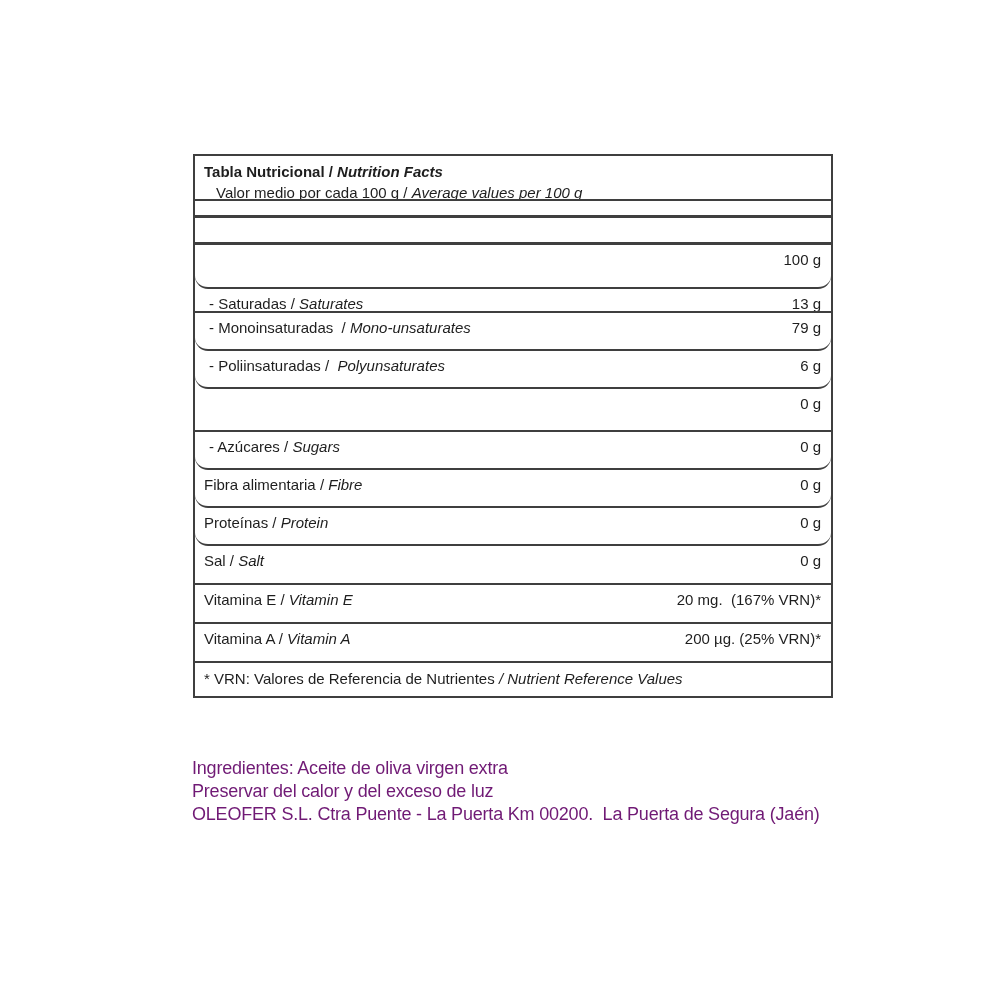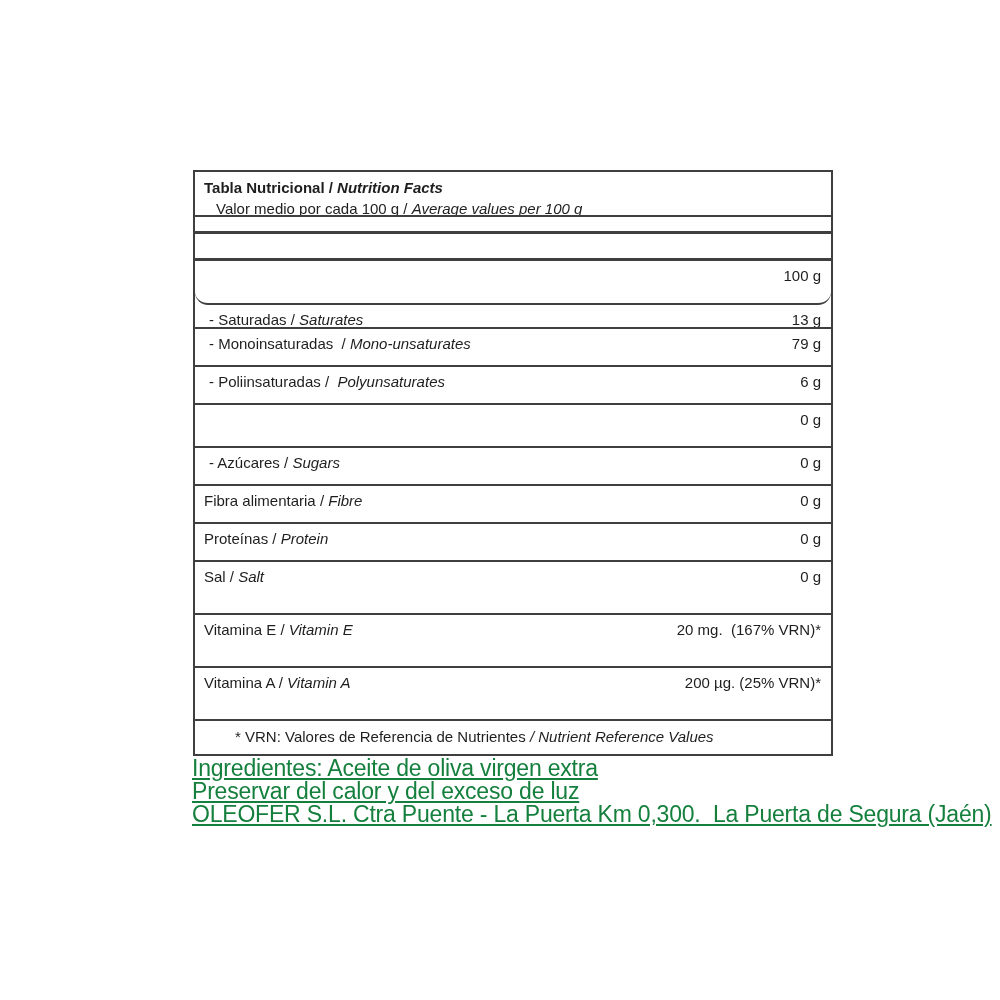--- a/index.html
+++ b/index.html
@@ -9,66 +9,65 @@
   html,body{margin:0;padding:0;background:#ffffff;}
   .sheet{
     position:relative;
     width:1000px;height:1000px;
     background:#ffffff;
     font-family:"Liberation Sans",sans-serif;
     color:var(--txt);
   }
   .nutri-table{
     position:absolute;
-    left:193px;top:170px;
+    left:193px;top:154px;
     width:640px;
     border:2px solid var(--line);
     box-sizing:border-box;
     background:#ffffff;
   }
   .row{
     box-sizing:border-box;
     display:flex;
     justify-content:space-between;
     align-items:flex-start;
     padding:5px 10px 0 9px;
     border-bottom:2px solid var(--line);
     font-size:15px;
     line-height:19px;
     overflow:hidden;
   }
-  .row:last-child{border-bottom:none;margin-left:31px;}
+  .row:last-child{border-bottom:none;}
   .row.thick{border-bottom-width:3px;}
   .row.empty{padding:0;}
   .row.indent{padding-left:14px;}
   .lbl{white-space:pre;}
   .val{white-space:pre;text-align:right;}
   .en{font-style:italic;}
   .b{font-weight:bold;}
   .hdr{display:block;padding-top:4px;line-height:22px;}
   .two .lbl div{line-height:21px;}
   
   .rh-header{height:45px;}
   .rh-sp1{height:17px;}
   .rh-energy{height:36px;}
   .rh-sp2{height:27px;}
   .rh-fat{height:44px;border-radius:13px;}
   .rh-sat{height:24px;}
-  .rh-std{height:38px;}
-  .rh-39{height:53px;}
+  .rh-std{height:38px;border-radius:13px;}
+  .rh-39{height:39px;}
   .rh-carb{height:43px;}
   .rh-foot{height:33px;padding-top:6px;}
   .below{
     position:absolute;
     left:192px;top:757px;
-    font-size:23px;
+    font-size:18px;
     line-height:23px;
-    color:#15803d;
+    color:#701a75;
     letter-spacing:-0.2px;
-    text-decoration:underline;
   }
   .below div{white-space:pre;}
 </style>
 </head>
 <body>
 
 <div class="sheet">
 
   <div class="nutri-table">
 
@@ -145,16 +144,16 @@
 
     <div class="row rh-foot">
       <div class="lbl"><span class="es">* VRN: Valores de Referencia de Nutrientes </span><span class="en">/ Nutrient Reference Values</span></div>
     </div>
 
   </div>
 
   <div class="below">
     <div>Ingredientes: Aceite de oliva virgen extra</div>
     <div>Preservar del calor y del exceso de luz</div>
-    <div>OLEOFER S.L. Ctra Puente - La Puerta Km 0,300.  La Puerta de Segura (Jaén)</div>
+    <div>OLEOFER S.L. Ctra Puente - La Puerta Km 00200.  La Puerta de Segura (Jaén)</div>
   </div>
 
 </div>
 
 </body></html>

